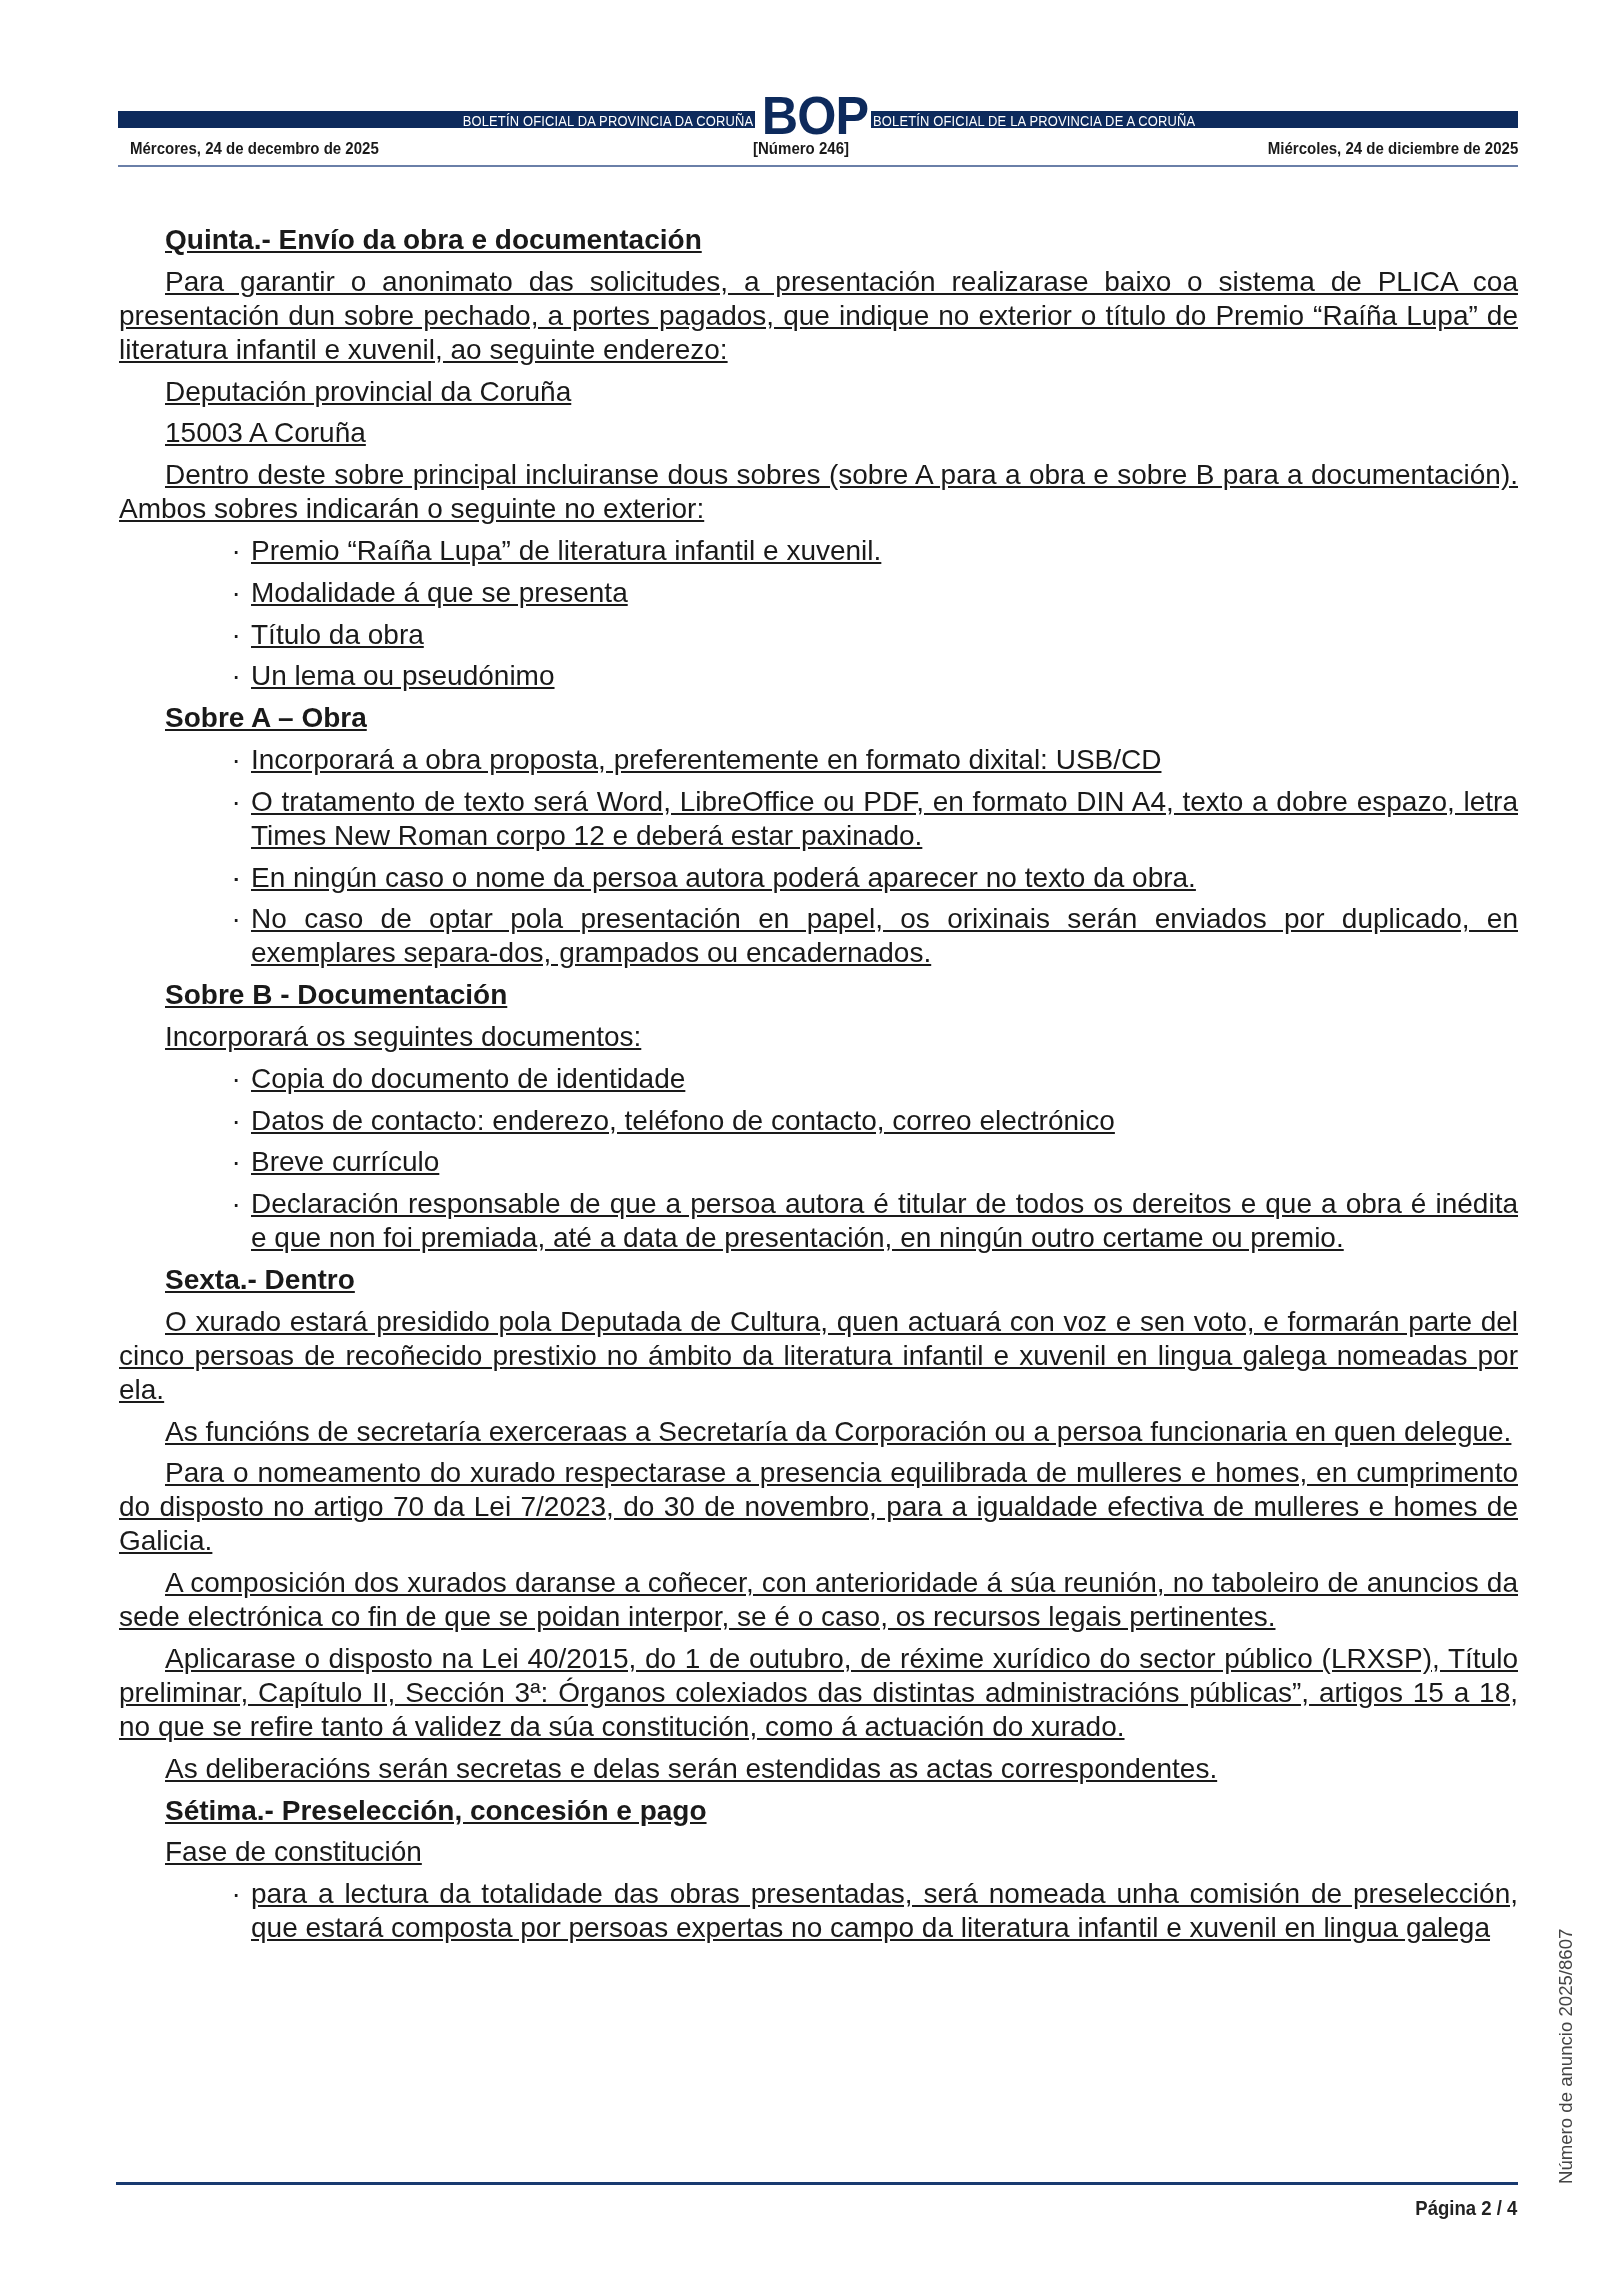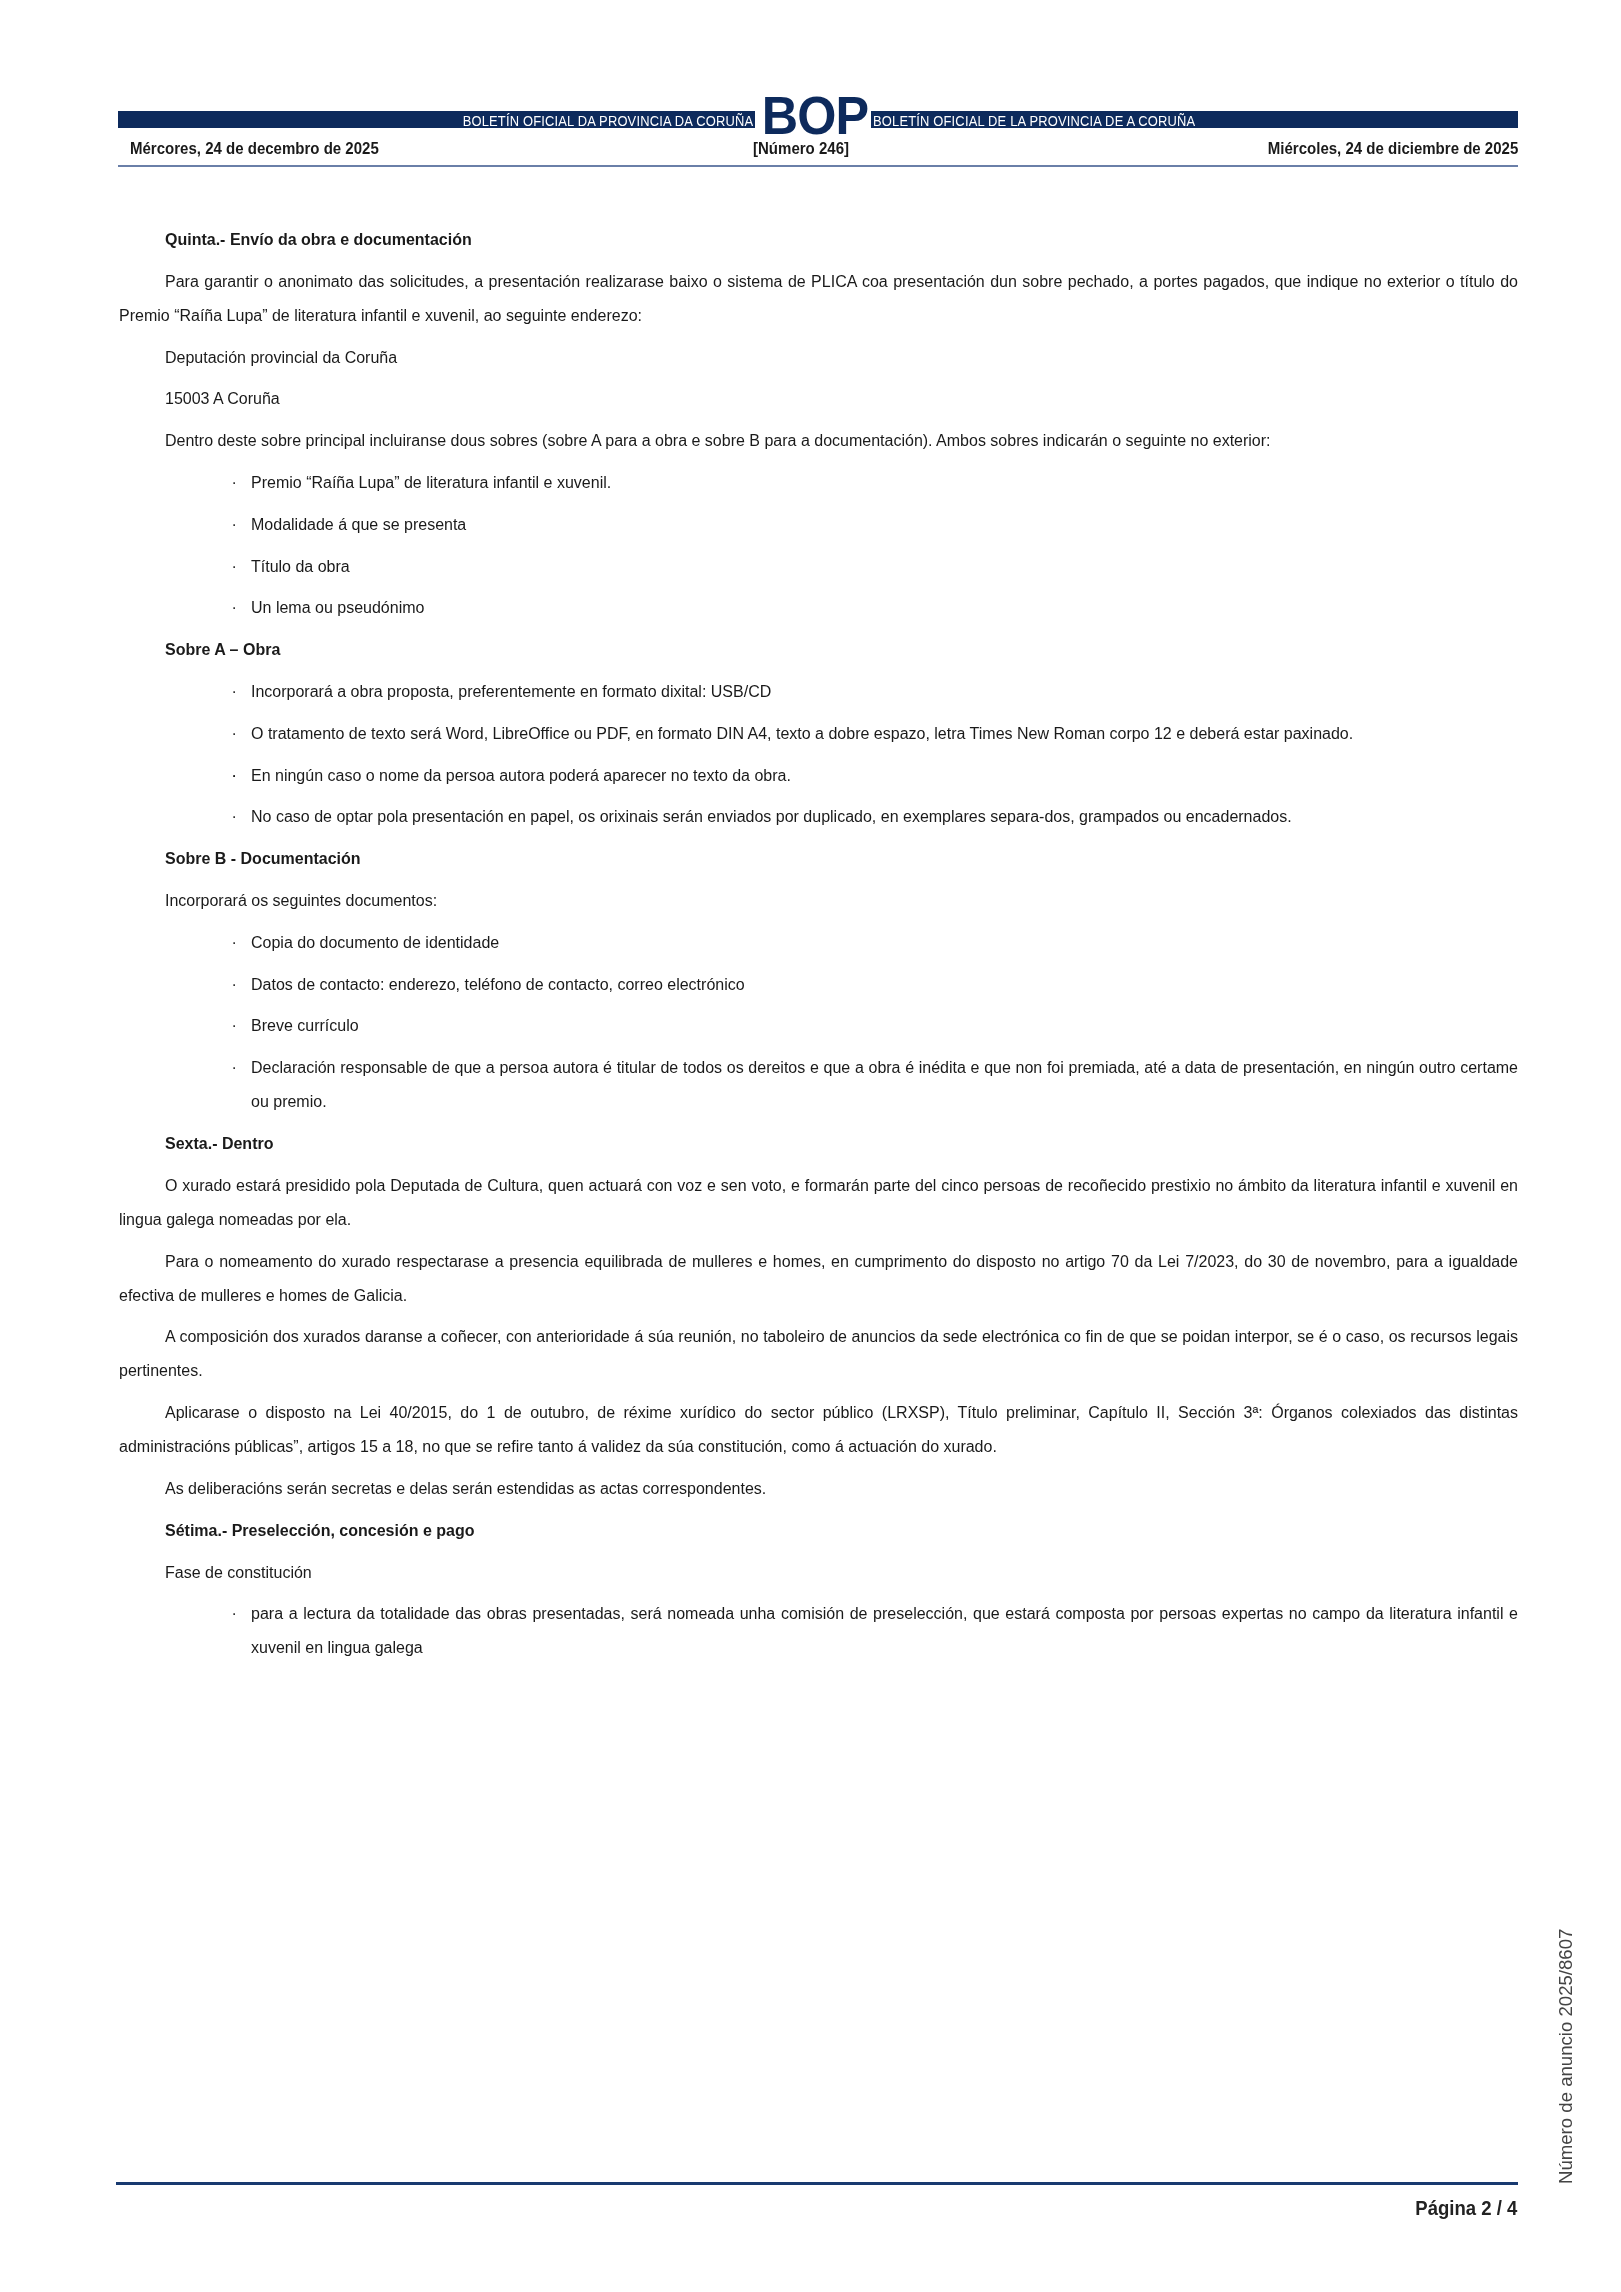--- a/index.html
+++ b/index.html
@@ -17,21 +17,21 @@
                 font-size: 53px; font-weight: bold; color: #0d2a5c; line-height: 51px;
                 font-family: "Liberation Sans", sans-serif; letter-spacing: -1px; transform: scaleX(0.95); }
     .hdate { position: absolute; top: 45px; font-size: 16.7px; font-weight: bold; color: #1a1a1a;
              font-family: "Liberation Sans", sans-serif; white-space: nowrap; }
     .hdate.left { left: 11.8px; transform: scaleX(0.9); transform-origin: left center; }
     .hdate.center { left: 635px; transform: scaleX(0.9); transform-origin: left center; }
     .hdate.right { right: 0; transform: scaleX(0.9); transform-origin: right center; }
     .hrule { position: absolute; left: 0; top: 71px; width: 1400px; height: 2px; background: #6a7fa8; }
 
     .content { position: absolute; left: 119px; top: 223px; width: 1399px;
-               font-size: 16px; line-height: 34px; }
+               font-size: 28px; line-height: 34px; text-decoration: underline; }
     .content p { margin: 0 0 7.8px 0; text-align: justify; }
     .indent { text-indent: 46px; }
     .block-indent { padding-left: 46px; }
     .heading { font-weight: bold; padding-left: 46px; }
     .bullets { list-style: none; margin: 0 0 7.8px 0; padding: 0 0 0 132px; }
     .bullets li { position: relative; margin-bottom: 7.8px; text-align: justify; }
     .bullets li .dot { position: absolute; left: -19.6px; top: 0; }
 
     .side-note { position: absolute; left: 1555px; top: 2184px; transform: rotate(-90deg);
                  transform-origin: left top; font-size: 18.6px; color: #444;
@@ -82,20 +82,21 @@
   <p class="block-indent">Incorporará os seguintes documentos:</p>
   <ul class="bullets">
     <li><span class="dot">·</span><span>Copia do documento de identidade</span></li>
     <li><span class="dot">·</span><span>Datos de contacto: enderezo, teléfono de contacto, correo electrónico</span></li>
     <li><span class="dot">·</span><span>Breve currículo</span></li>
     <li><span class="dot">·</span><span>Declaración responsable de que a persoa autora é titular de todos os dereitos e que a obra é inédita e que non foi premiada, até a data de presentación, en ningún outro certame ou premio.</span></li>
   </ul>
 
   <p class="heading">Sexta.- Dentro</p>
   <p class="indent">O xurado estará presidido pola Deputada de Cultura, quen actuará con voz e sen voto, e formarán parte del cinco persoas de recoñecido prestixio no ámbito da literatura infantil e xuvenil en lingua galega nomeadas por ela.</p>
+  <p class="indent">As funcións de secretaría exerceraas a Secretaría da Corporación ou a persoa funcionaria en quen delegue.</p>
   <p class="indent">Para o nomeamento do xurado respectarase a presencia equilibrada de mulleres e homes, en cumprimento do disposto no artigo 70 da Lei 7/2023, do 30 de novembro, para a igualdade efectiva de mulleres e homes de Galicia.</p>
   <p class="indent">A composición dos xurados daranse a coñecer, con anterioridade á súa reunión, no taboleiro de anuncios da sede electrónica co fin de que se poidan interpor, se é o caso, os recursos legais pertinentes.</p>
   <p class="indent">Aplicarase o disposto na Lei 40/2015, do 1 de outubro, de réxime xurídico do sector público (LRXSP), Título preliminar, Capítulo II, Sección 3ª: Órganos colexiados das distintas administracións públicas”, artigos 15 a 18, no que se refire tanto á validez da súa constitución, como á actuación do xurado.</p>
   <p class="indent">As deliberacións serán secretas e delas serán estendidas as actas correspondentes.</p>
 
   <p class="heading">Sétima.- Preselección, concesión e pago</p>
   <p class="block-indent">Fase de constitución</p>
   <ul class="bullets">
     <li><span class="dot">·</span><span>para a lectura da totalidade das obras presentadas, será nomeada unha comisión de preselección, que estará composta por persoas expertas no campo da literatura infantil e xuvenil en lingua galega</span></li>
   </ul>

